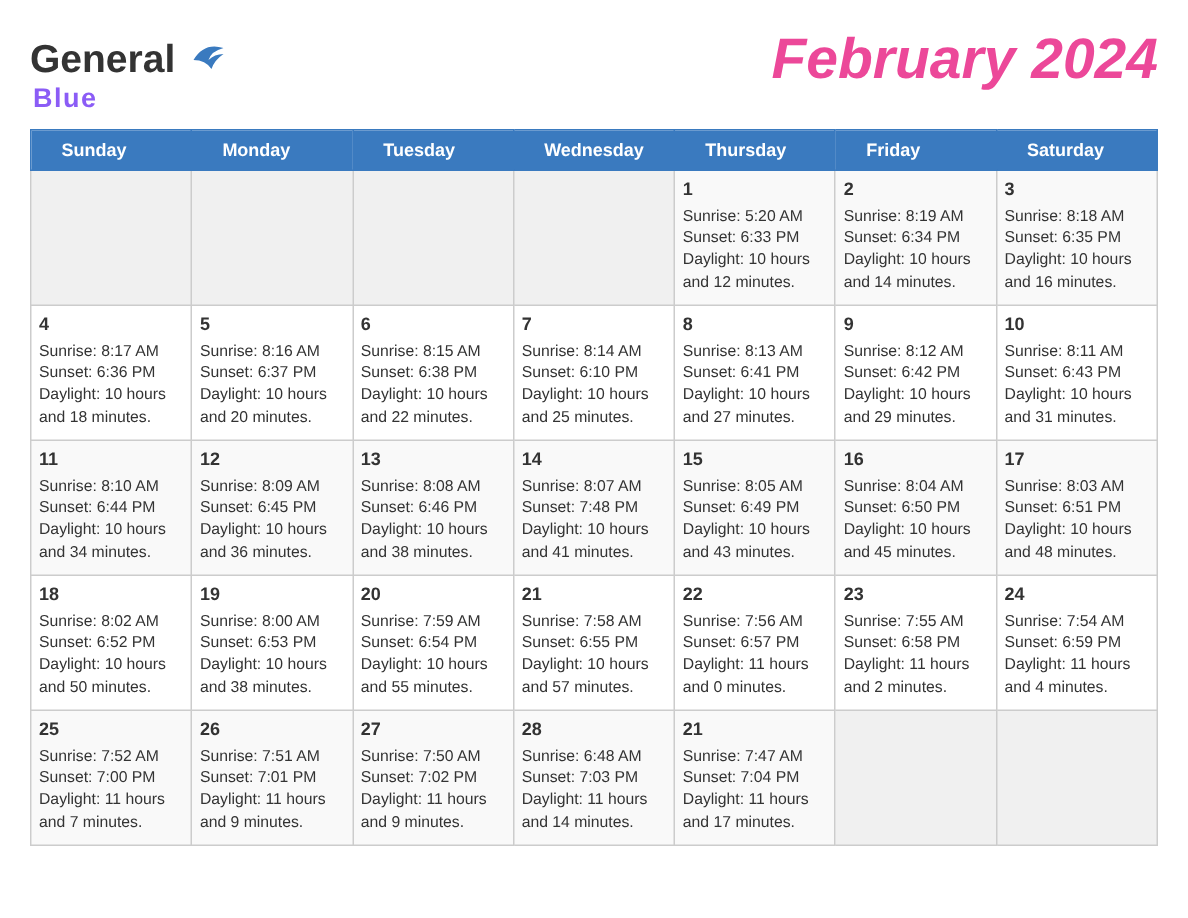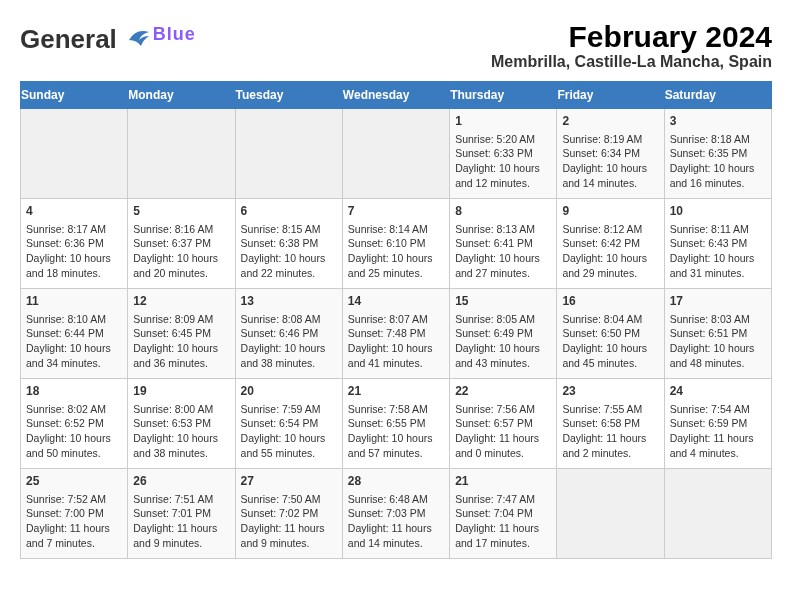--- a/index.html
+++ b/index.html
@@ -11,52 +11,53 @@
       padding: 20px;
     }
     .header-area {
       display: flex;
       justify-content: space-between;
       align-items: flex-start;
       margin-bottom: 10px;
     }
     .logo {
       display: flex;
-      flex-direction: row;
+      flex-direction: column;
       align-items: flex-start;
       margin-top: 4px;
     }
     .logo-row {
       display: flex;
       align-items: center;
       gap: 4px;
     }
     .title-area {
       text-align: right;
     }
     .month-title {
-      font-size: 30px;
+      font-size: 38px;
       font-weight: bold;
-      color: #000000;
+      color: #ec4899;
       line-height: 1.1;
+      font-style: italic;
     }
     .location-title {
       font-size: 16px;
       color: #333;
       font-weight: bold;
     }
     table {
       width: 100%;
       border-collapse: collapse;
       font-size: 11px;
     }
     thead th {
       background-color: #3a7abf;
       color: #fff;
-      padding: 6px 0;
+      padding: 6px 20px;
       text-align: left;
       font-size: 12px;
       font-weight: bold;
       border: 1px solid #3a7abf;
     }
     tbody td {
       border: 1px solid #ccc;
       vertical-align: top;
       padding: 4px 5px;
       width: calc(100% / 7);
@@ -92,21 +93,20 @@
       <svg width="30" height="28" viewBox="0 0 30 28">
         <path d="M8 14 Q15 2 28 6 Q20 8 18 14 Q22 10 28 10 Q22 14 20 20 Q16 14 8 14Z" fill="#3a7abf"></path>
       </svg>
     </div>
     <div style="margin-left:2px;">
       <span style="font-size:18px; font-weight:bold; color:#8b5cf6; letter-spacing:1px;text-align:right;">Blue</span>
     </div>
   </div>
   <div class="title-area">
     <div class="month-title">February 2024</div>
-    <div class="location-title">Membrilla, Castille-La Mancha, Spain</div>
   </div>
 </div>
 
 <table>
   <thead>
     <tr>
 
     <th>Sunday</th>
         <th>Monday</th>
         <th>Tuesday</th>

